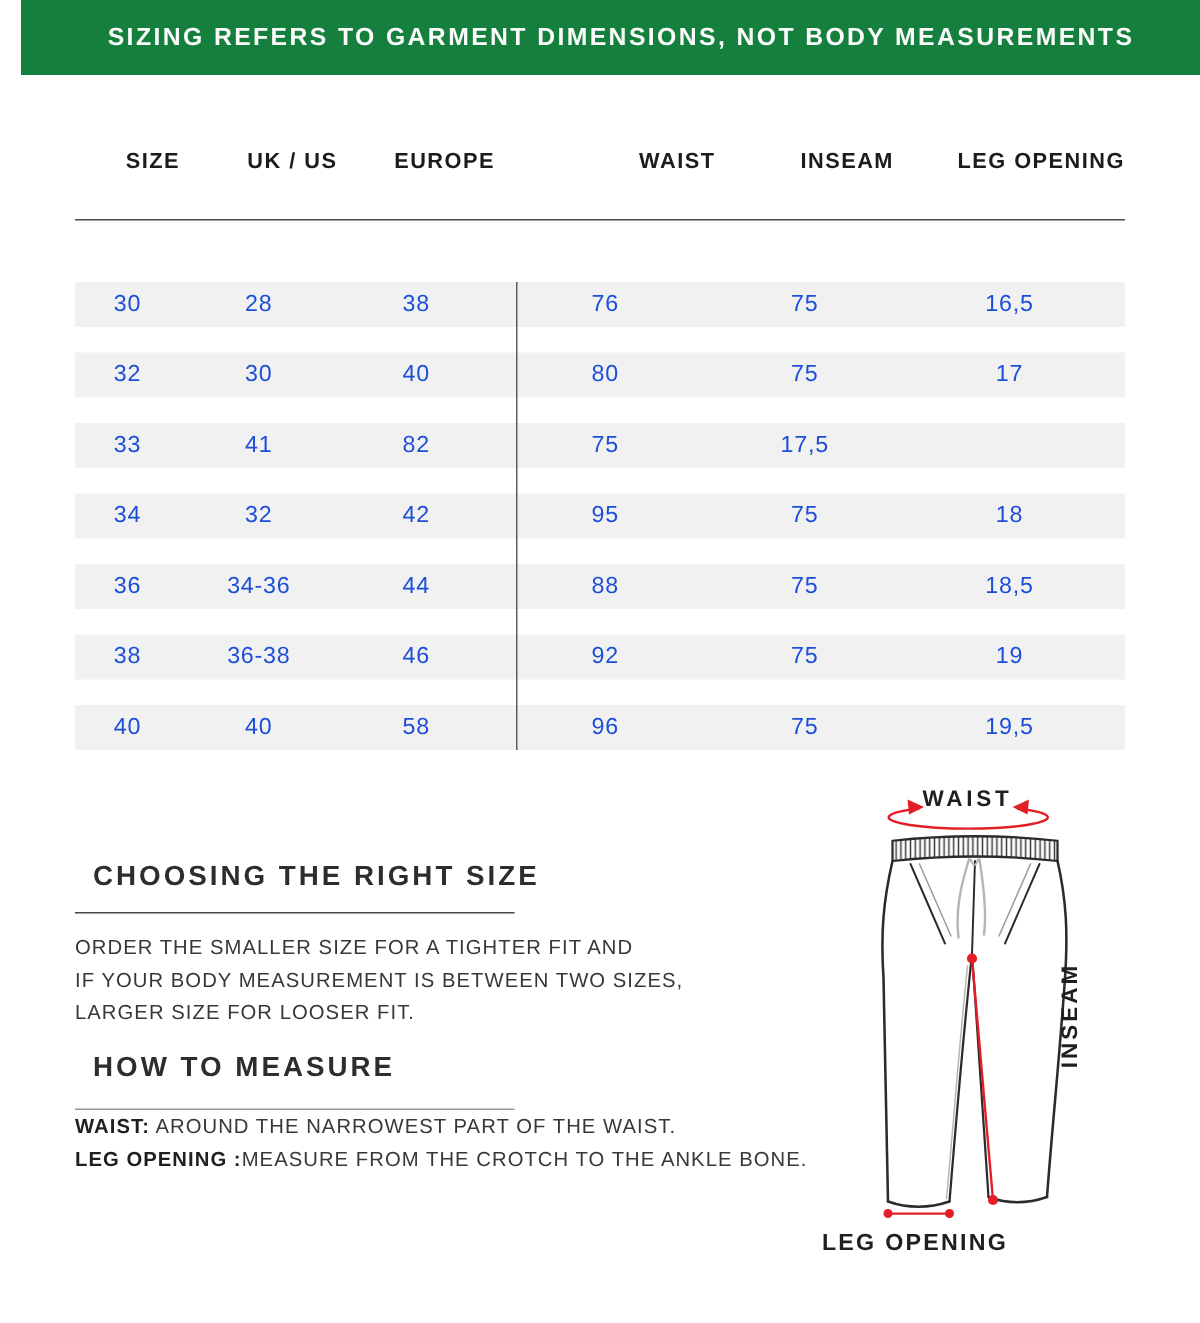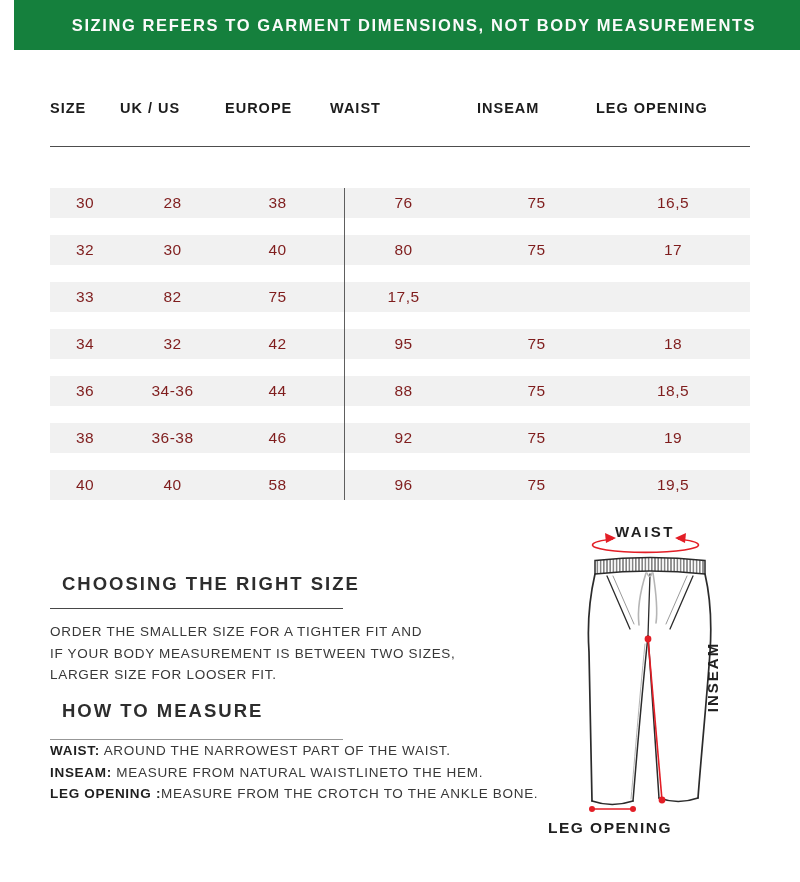--- a/index.html
+++ b/index.html
@@ -16,33 +16,33 @@
   .banner span{
     color:#fbfbfb;font-size:16.5px;font-weight:bold;letter-spacing:1.6px;
   }
   
   .table-wrap{position:absolute;left:50px;top:98px;width:700px;}
   .thead{
     display:grid;grid-template-columns:10% 15% 15% 21% 17% 22%;
     height:20px;line-height:20px;
   }
   .thead .hcell{
-    text-align:left;font-weight:bold;font-size:14.5px;letter-spacing:1px;color:#1c1c1c;
+    text-align:right;font-weight:bold;font-size:14.5px;letter-spacing:1px;color:#1c1c1c;
     white-space:nowrap;
   }
   .header-rule{
     position:absolute;left:0;top:48px;width:700px;height:1px;background:#4d4d4d;
   }
   .tbody{position:absolute;left:0;top:90px;width:700px;}
   .trow{
     display:grid;grid-template-columns:10% 15% 15% 21% 17% 22%;
     height:30px;line-height:30px;background:#f1f1f1;margin-bottom:17px;
   }
   .trow .cell{
-    text-align:center;font-size:15.5px;letter-spacing:.5px;color:#7f1d1d;white-space:nowrap;
+    text-align:center;font-size:15.5px;letter-spacing:.5px;color:#1d4ed8;white-space:nowrap;
   }
   .col-divider{
     position:absolute;left:294px;top:90px;width:1px;height:312px;background:#5e5e5e;
   }
   
   .section{position:absolute;left:50px;}
   .section h2{
     margin:12px;font-size:18.5px;font-weight:bold;letter-spacing:2px;
     color:#2d2d2d;line-height:22px;white-space:nowrap;
   }
@@ -98,20 +98,21 @@
     <div class="trow">
       <div class="cell">32</div>
       <div class="cell">30</div>
       <div class="cell">40</div>
       <div class="cell">80</div>
       <div class="cell">75</div>
       <div class="cell">17</div>
     </div>
     <div class="trow">
       <div class="cell">33</div>
+      <div class="cell">41</div>
       <div class="cell">82</div>
       <div class="cell">75</div>
       <div class="cell">17,5</div>
     </div>
     <div class="trow">
       <div class="cell">34</div>
       <div class="cell">32</div>
       <div class="cell">42</div>
       <div class="cell">95</div>
       <div class="cell">75</div>
@@ -153,21 +154,20 @@
     <div>IF YOUR BODY MEASUREMENT IS BETWEEN TWO SIZES,</div>
     <div>LARGER SIZE FOR LOOSER FIT.</div>
   </div>
 </div>
 
 <div class="section measure">
   <h2>HOW TO MEASURE</h2>
   <div class="underline"></div>
   <div class="mlist">
     <div class="mline"><span class="term">WAIST:</span><span> AROUND THE NARROWEST PART OF THE WAIST.</span></div>
-    <div class="mline"><span class="term">INSEAM:</span><span> MEASURE FROM NATURAL WAISTLINETO THE HEM.</span></div>
     <div class="mline"><span class="term">LEG OPENING :</span><span>MEASURE FROM THE CROTCH TO THE ANKLE BONE.</span></div>
   </div>
 </div>
 
 <div class="diagram">
   <svg width="250" height="348" viewBox="0 0 250 348" xmlns="http://www.w3.org/2000/svg">
     <defs>
       <pattern id="hatch" width="3.2" height="16" patternUnits="userSpaceOnUse">
         <rect width="3.2" height="16" fill="#ffffff"></rect>
         <line x1="1.6" y1="0" x2="1.6" y2="16" stroke="#3c3c3c" stroke-width="1"></line>

